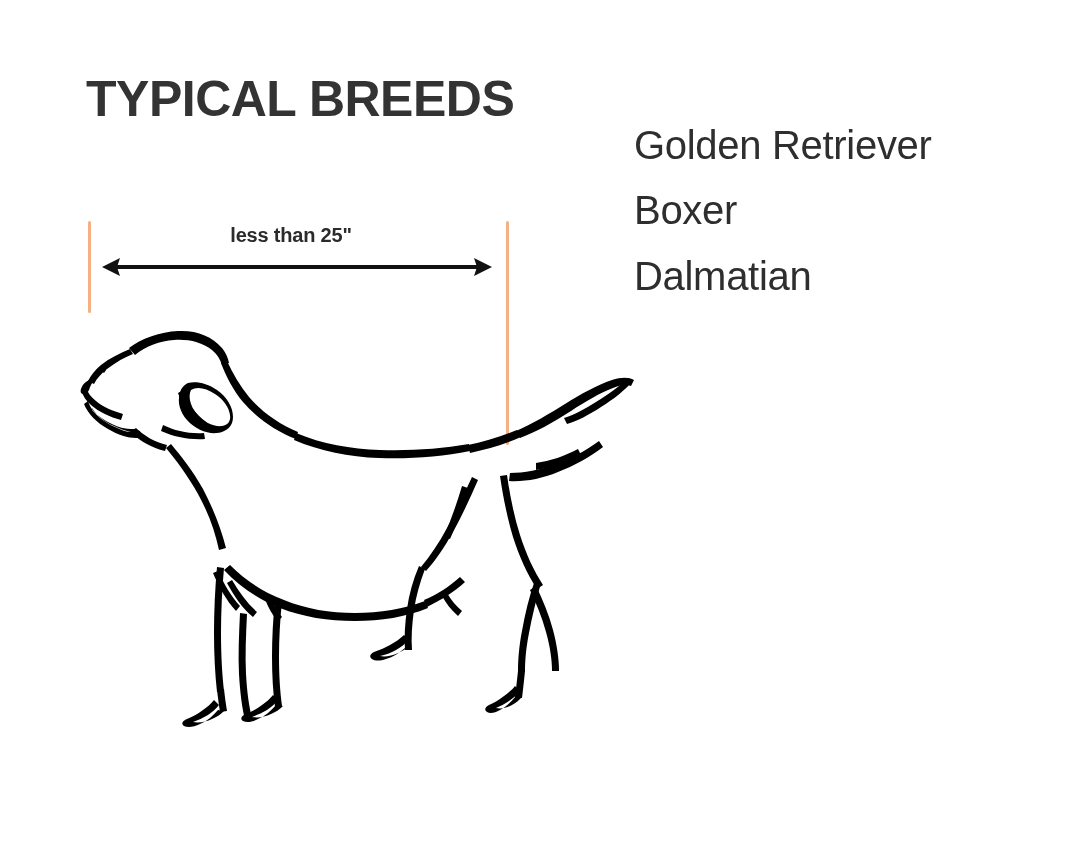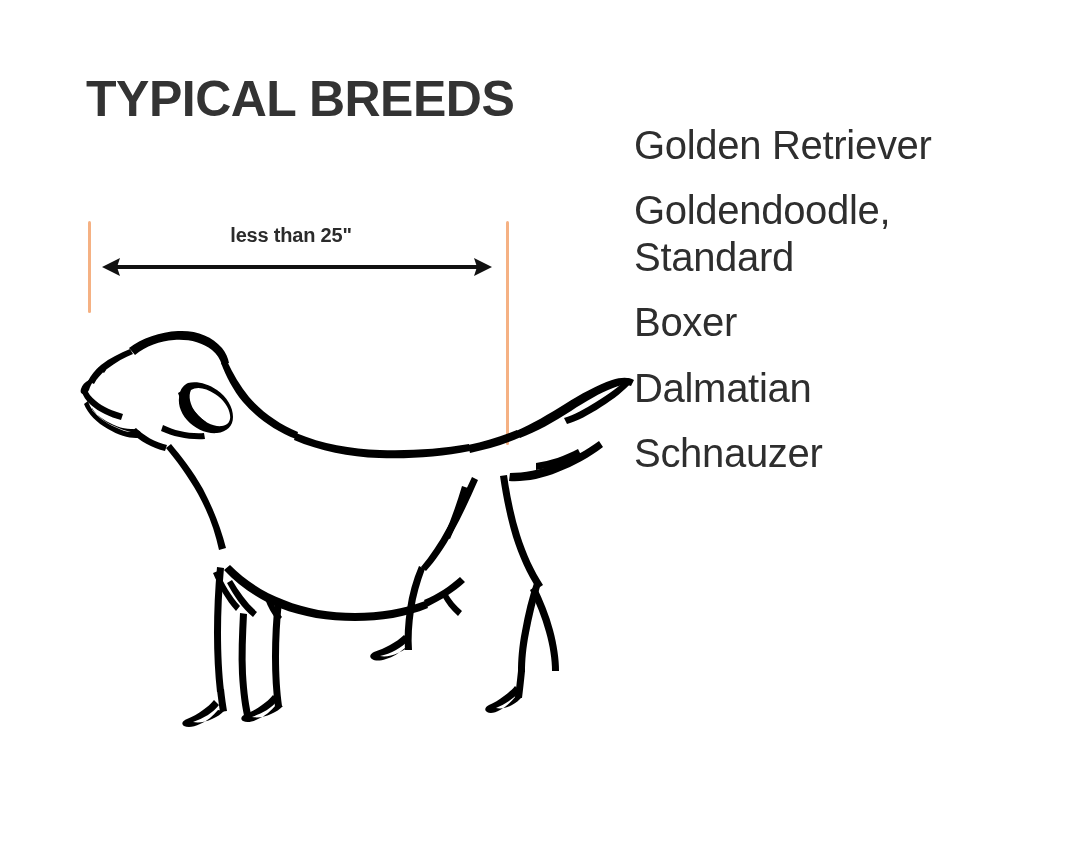--- a/index.html
+++ b/index.html
@@ -267,19 +267,17 @@
                C381,192 387,175 392,158 Z"></path>
 
       <path d="M200,268 C203,276 207,283 212,289 L208,293
                C202,287 198,279 195,271 Z"></path>
 
     </g>
   </svg>
 
   <div id="breed-list">
     <div class="breed-item nowrap">Golden Retriever</div>
-    <div class="breed-item wrap">Goldendoodle, Standard</div>
     <div class="breed-item nowrap">Boxer</div>
     <div class="breed-item nowrap">Dalmatian</div>
-    <div class="breed-item nowrap">Schnauzer</div>
   </div>
 
 </div>
 
 </body></html>

